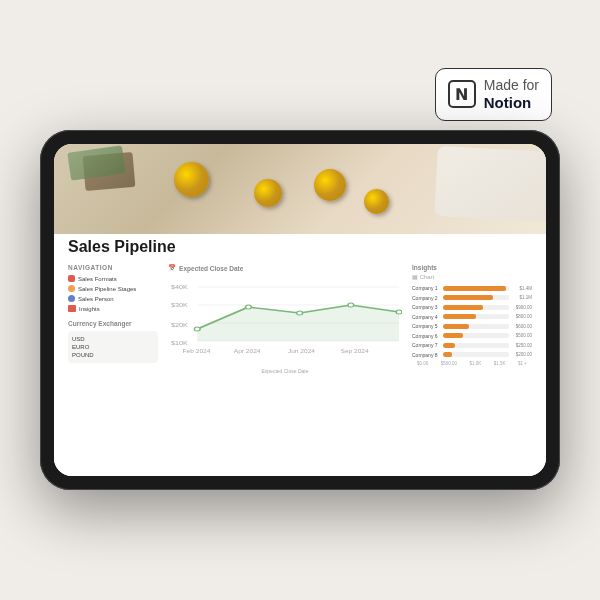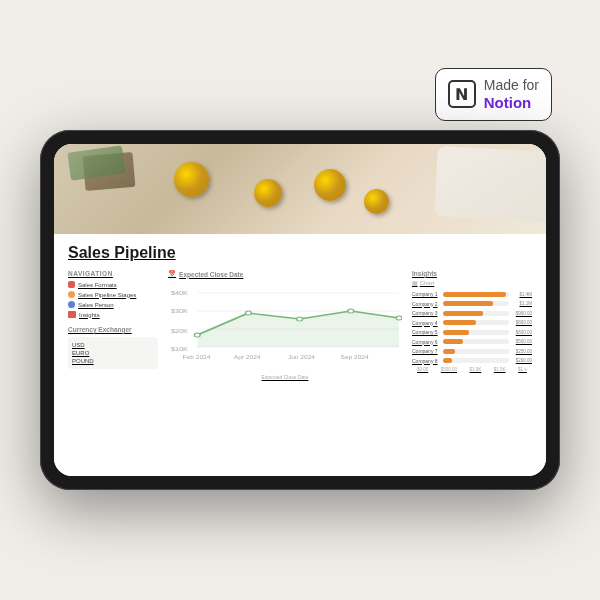--- a/index.html
+++ b/index.html
@@ -48,21 +48,21 @@
 
     .notion-made-for {
       font-size: 14px;
       color: #555;
       line-height: 1.2;
     }
 
     .notion-name {
       font-size: 15px;
       font-weight: 700;
-      color: #6d28d9;
+      color: #0f172a;
       line-height: 1.2;
     }
 
     
     .tablet-frame {
       width: 520px;
       height: 360px;
       background: #1a1a1a;
       border-radius: 30px;
       padding: 14px;
@@ -131,24 +131,23 @@
       right: -10px; top: 5px;
       width: 120px; height: 70px;
       background: linear-gradient(145deg, #f0ece4, #e8e2d8);
       border-radius: 8px;
       transform: rotate(3deg);
     }
 
     
     .content-area {
       flex: 1;
-      padding: 10px 14px 8px;
+      padding: 4px 14px 8px;
       overflow: hidden;
       background: white;
-      text-decoration: underline;
     }
 
     .page-title {
       font-size: 16px;
       font-weight: 700;
       color: #1a1a1a;
       margin-bottom: 8px;
     }
 
     .three-col {

